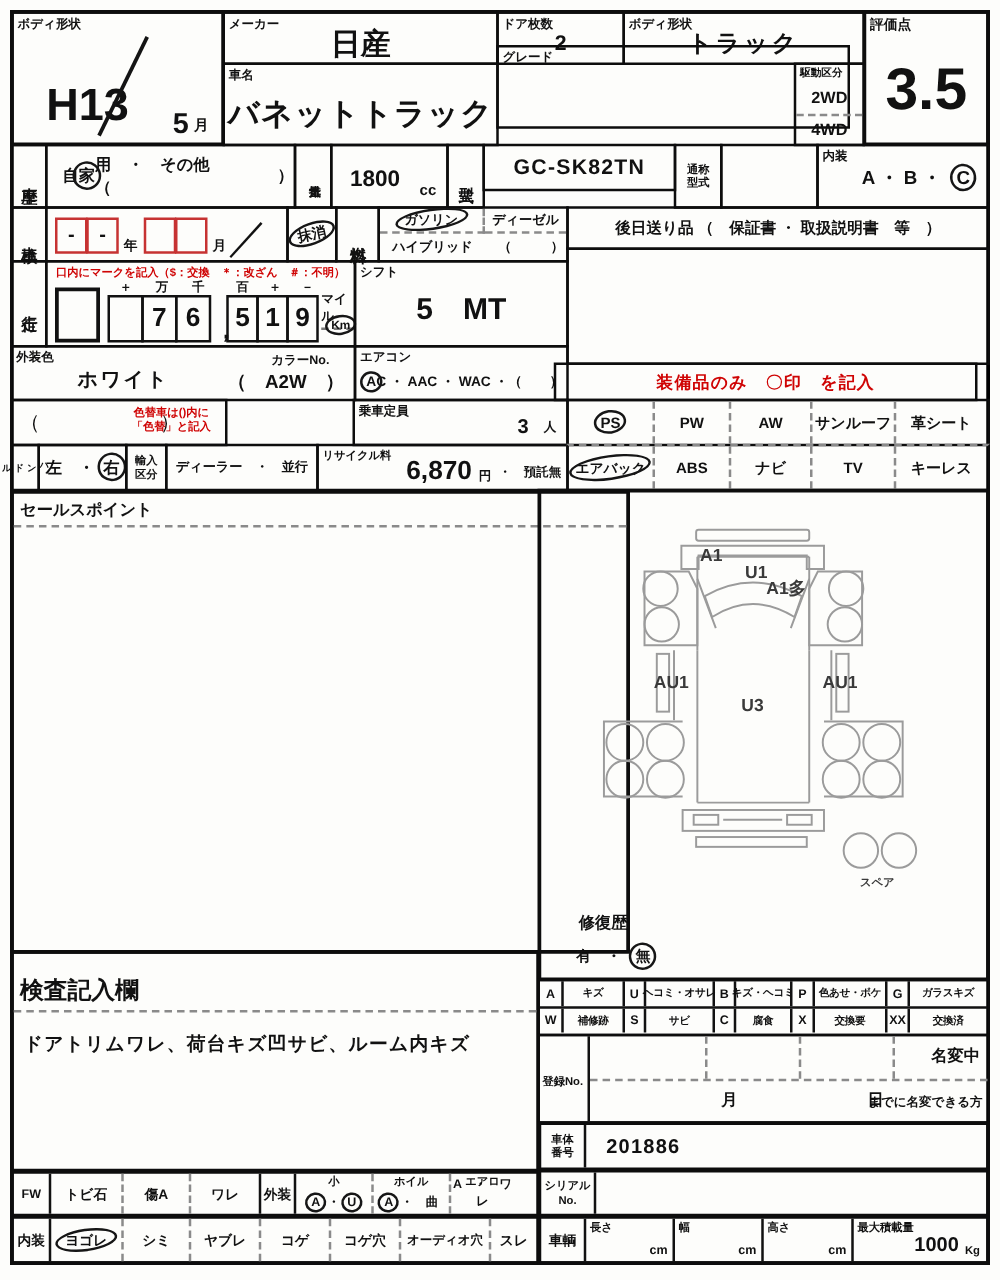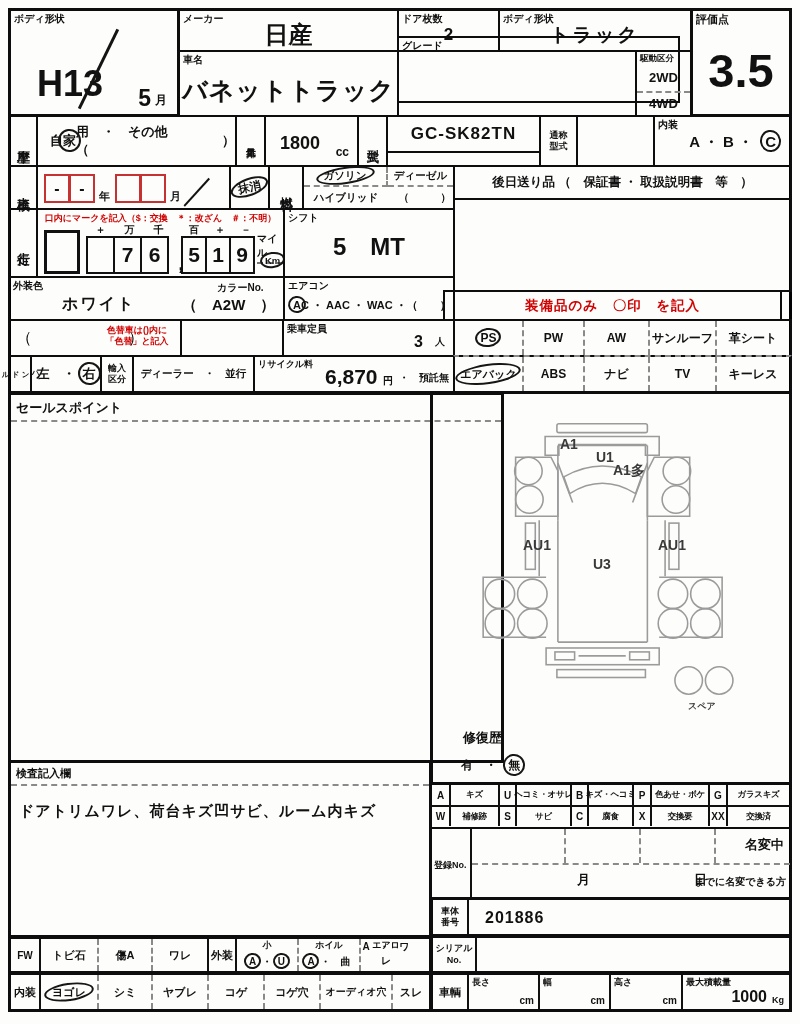--- a/index.html
+++ b/index.html
@@ -243,21 +243,21 @@
     <div class="eqcell dashL" style="width:65px;">ナビ</div>
     <div class="eqcell dashL" style="width:67px;">TV</div>
     <div class="eqcell dashL" style="width:74px;">キーレス</div>
   </div>
 
   <div class="b b3" style="left:8px;top:392px;width:496px;height:371px;">
     <div style="padding:4px 5px 3px;border-bottom:2px dashed #8a8a8a;font-size:13px;font-weight:700;">セールスポイント</div>
   </div>
 
   <div class="b b3" style="left:8px;top:760px;width:424px;height:178px;">
-    <div style="padding:3px 5px 3px;border-bottom:2px dashed #8a8a8a;font-size:11px;font-weight:700;">検査記入欄</div>
+    <div style="padding:16px 5px 3px;border-bottom:2px dashed #8a8a8a;font-size:19px;font-weight:700;">検査記入欄</div>
     <div style="padding:16px 8px;font-size:15px;font-weight:600;letter-spacing:1px;">ドアトリムワレ、荷台キズ凹サビ、ルーム内キズ</div>
   </div>
 
   <div class="b" style="left:8px;top:936px;width:424px;height:38px;border-width:3px;display:flex;">
     <div class="eqcell" style="width:28px;font-size:10px;">FW</div>
     <div class="eqcell" style="width:58px;font-size:11px;border-left:2px solid #111;">トビ石</div>
     <div class="eqcell dashL" style="width:54px;font-size:11px;">傷A</div>
     <div class="eqcell dashL" style="width:56px;font-size:11px;">ワレ</div>
     <div class="eqcell" style="width:28px;font-size:11px;border-left:2px solid #111;">外装</div>
     <div style="width:62px;position:relative;border-left:2px solid #111;">

